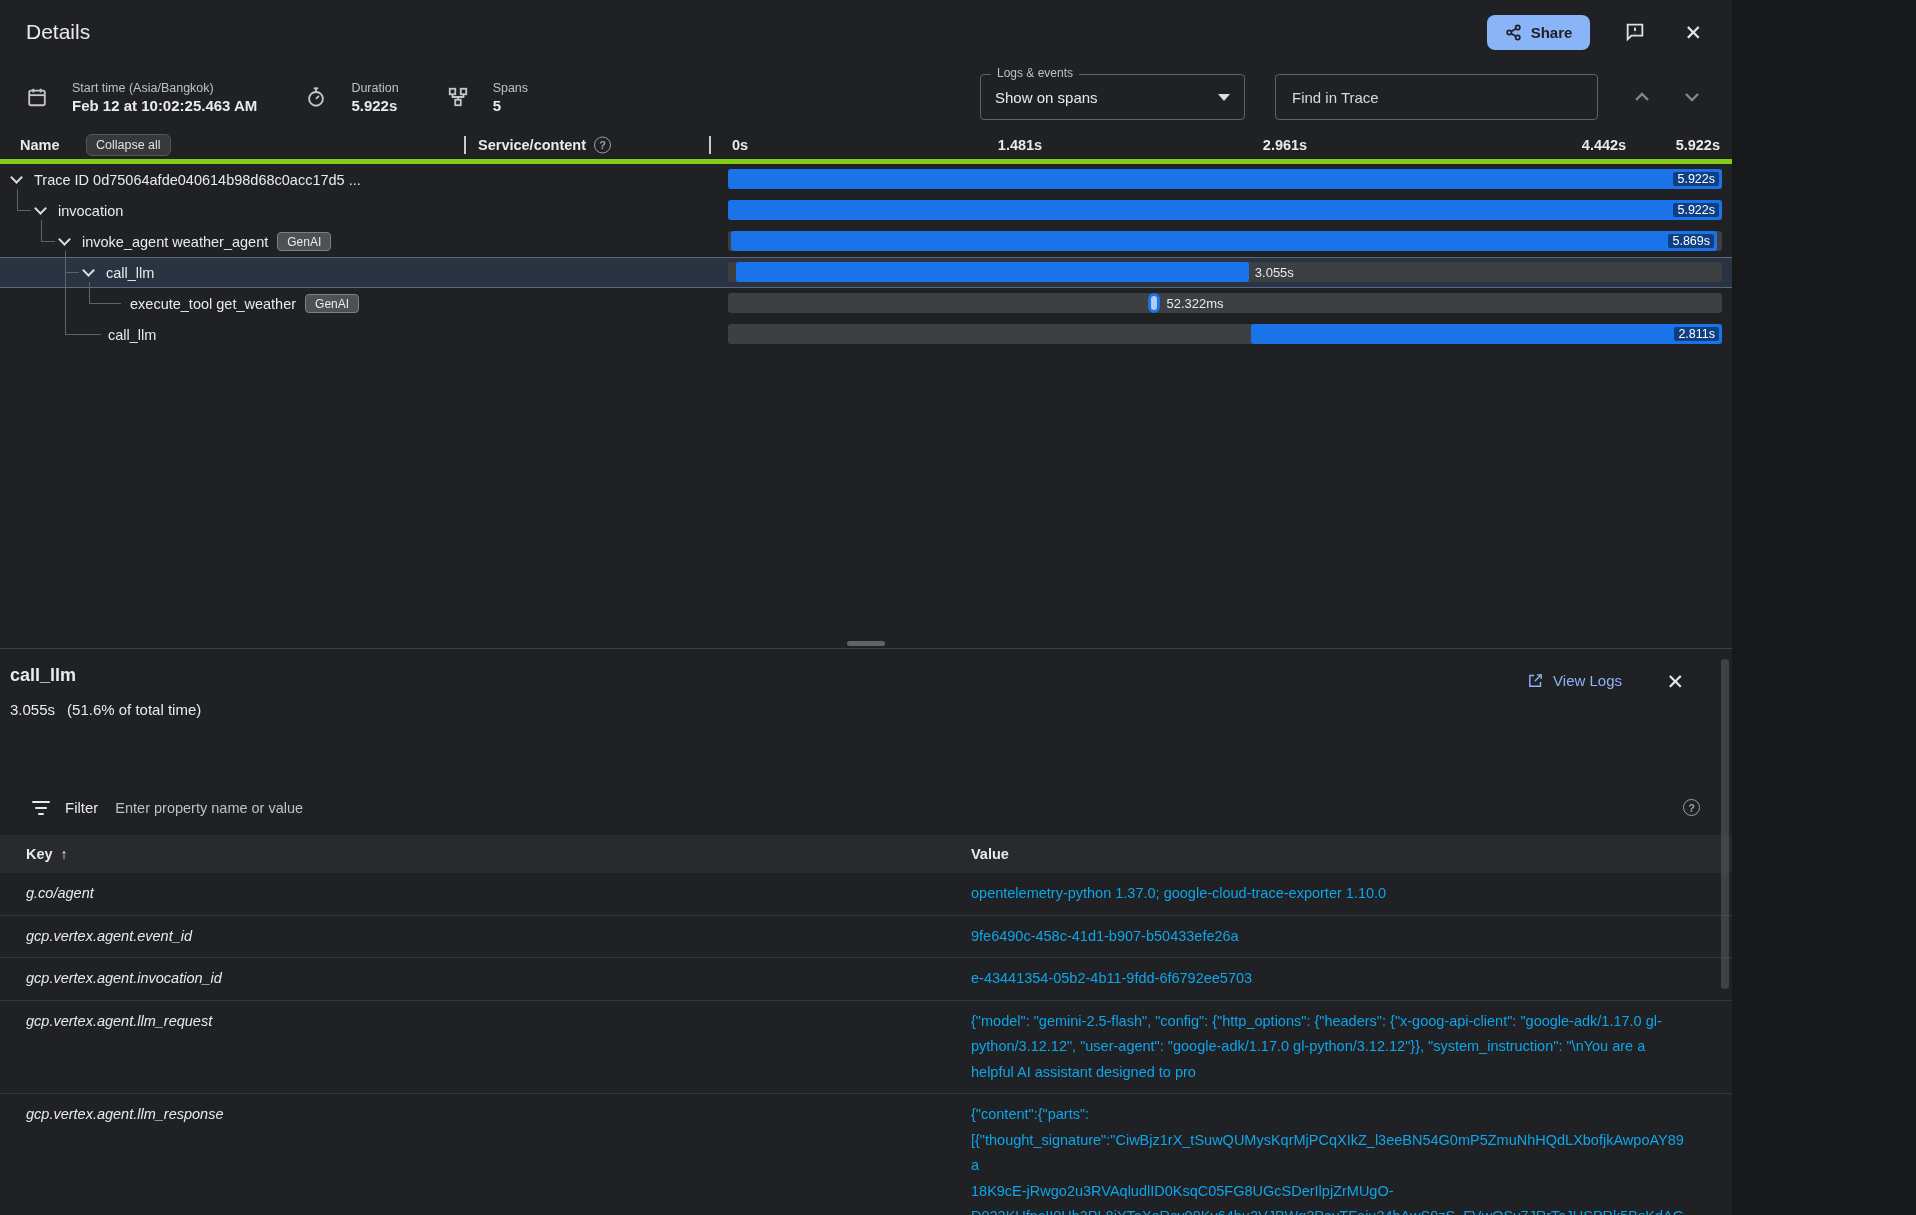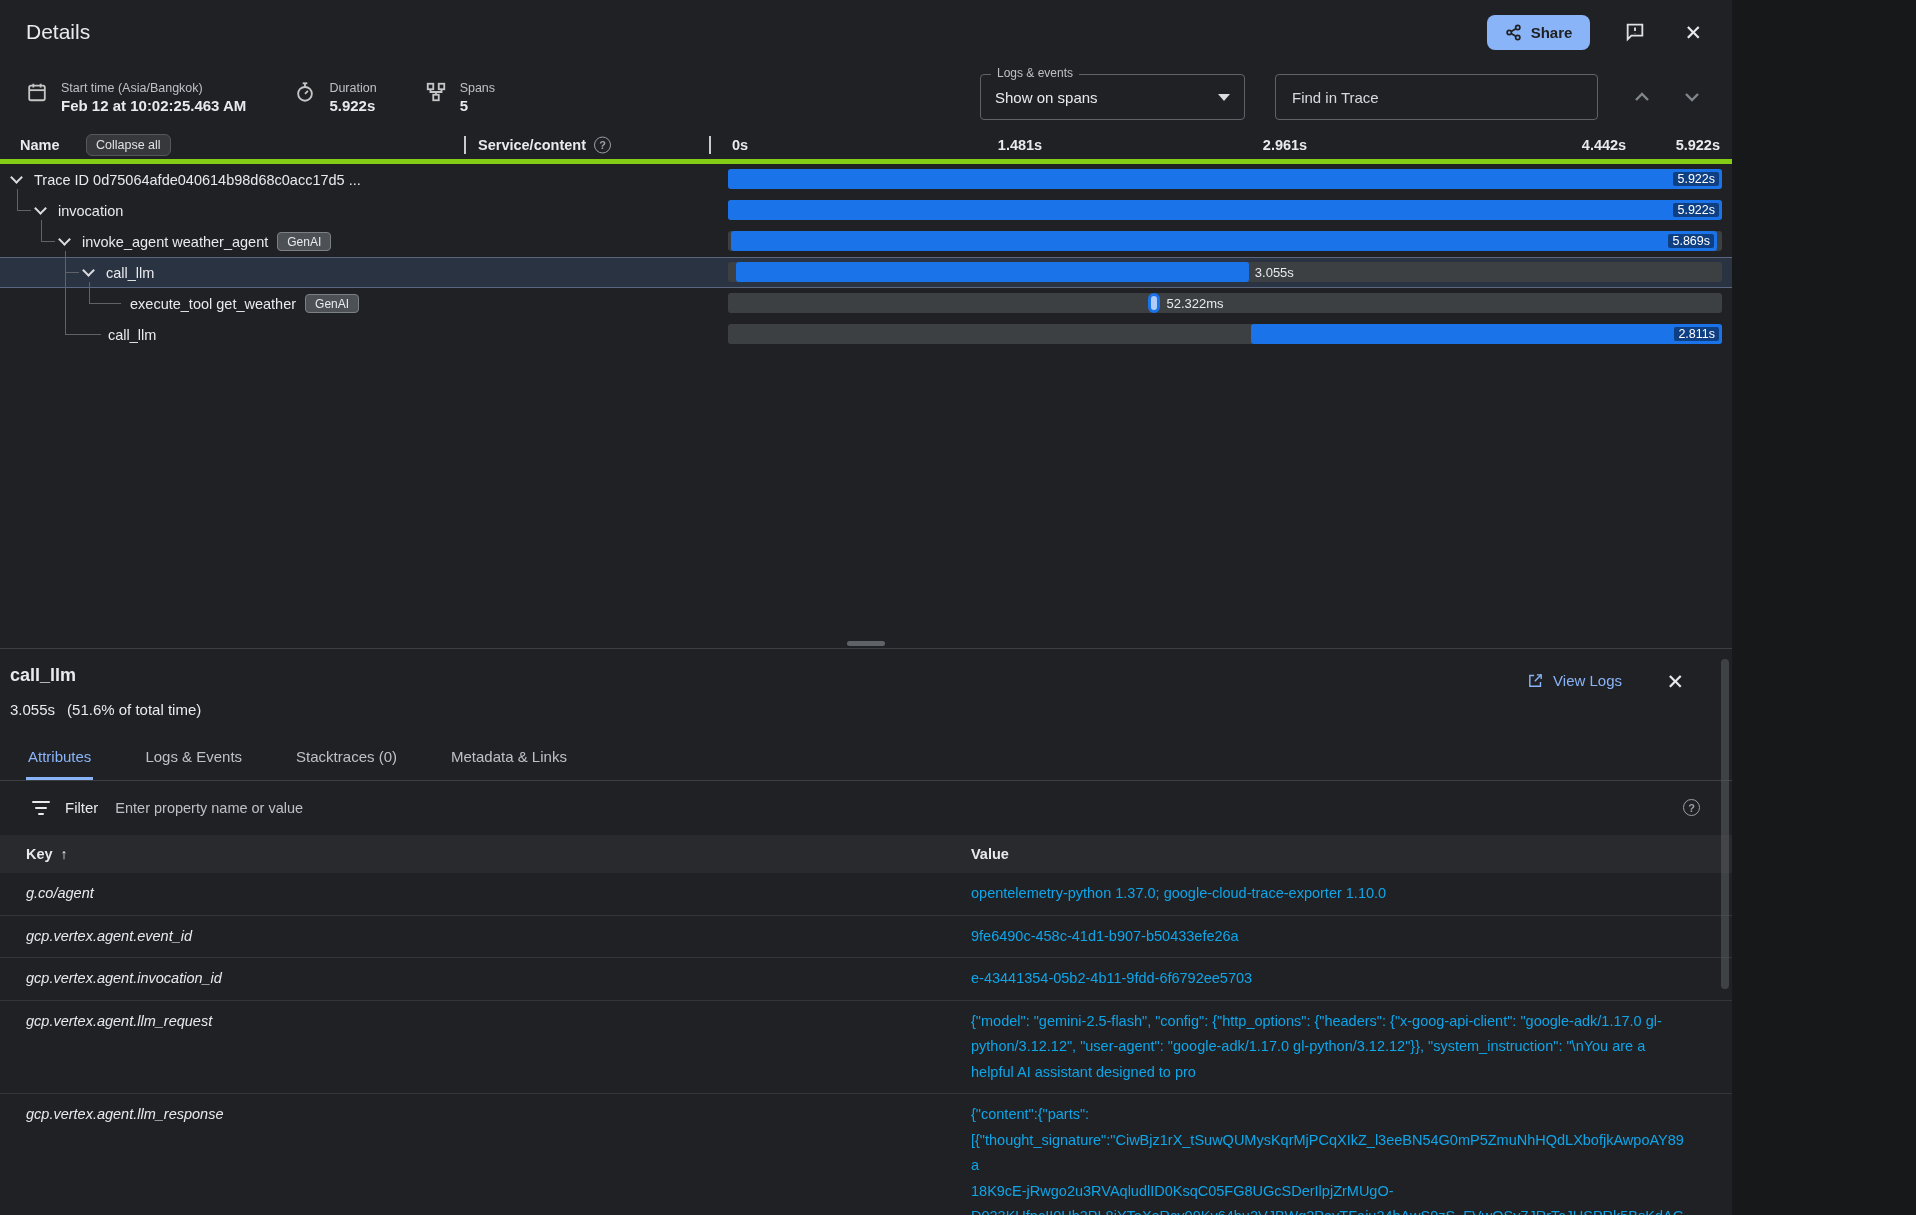--- a/index.html
+++ b/index.html
@@ -10,21 +10,21 @@
   
   .app-header { position:absolute; top:0; left:0; right:0; height:64px; display:flex; align-items:center; padding:0 26px; }
   .app-title { font-size:21px; font-weight:400; color:#e8eaed; }
   .header-right { margin-left:auto; display:flex; align-items:center; gap:30px; }
   .share-btn { display:flex; align-items:center; gap:9px; background:#8ab4f8; color:#202124; border:none; border-radius:8px; padding:9px 18px; font-size:15px; font-weight:700; cursor:pointer; font-family:inherit; }
   .icon-btn { background:none; border:none; color:#dfe1e5; cursor:pointer; padding:4px; display:flex; align-items:center; }
   .close-x { font-size:21px; color:#e8eaed; line-height:1; }
 
   
   .toolbar { position:absolute; top:64px; left:0; right:0; height:66px; display:flex; align-items:center; padding:0 26px; }
-  .tb-group { display:flex; gap:13px; margin-right:48px; }
+  .tb-group { display:flex; align-items:center; gap:24px; margin-right:48px; }
   .tb-icon { color:#c4c7c5; display:flex; }
   .tb-text { display:flex; flex-direction:column; gap:2px; }
   .tb-label { font-size:12.5px; color:#bdc1c6; }
   .tb-value { font-size:15px; font-weight:700; color:#e8eaed; }
   .toolbar-right { margin-left:auto; display:flex; align-items:center; gap:30px; }
   .select-field { position:relative; width:265px; height:46px; border:1px solid #5f6368; border-radius:4px; display:flex; align-items:center; padding:0 14px; cursor:pointer; }
   .select-float-label { position:absolute; top:-9px; left:10px; background:#202124; padding:0 6px; font-size:12px; color:#bdc1c6; }
   .select-value { font-size:15px; color:#e8eaed; }
   .select-caret { margin-left:auto; width:0; height:0; border-left:6px solid transparent; border-right:6px solid transparent; border-top:7px solid #dadce0; }
   .search-field { width:323px; height:46px; border:1px solid #5f6368; border-radius:4px; background:transparent; color:#e8eaed; font-size:15px; padding:0 16px; font-family:inherit; }
@@ -299,26 +299,20 @@
             <path d="M20 4l-9 9"></path>
             <path d="M10 5H4v15h15v-6"></path>
         </svg>
       </span>
       <span>View Logs</span>
     </button>
     <button class="icon-btn detail-close">
       <span class="close-x">✕</span>
     </button>
 
-    <div class="tabs">
-      <button class="tab active">Attributes</button>
-      <button class="tab">Logs &amp; Events</button>
-      <button class="tab">Stacktraces (0)</button>
-      <button class="tab">Metadata &amp; Links</button>
-    </div>
 
     <div class="filter-row">
       <span class="filter-icon">
           <i></i>
           <i></i>
           <i></i>
         </span>
       <span class="filter-label">Filter</span>
       <input class="filter-input" placeholder="Enter property name or value" style="">
       <span class="help-circle filter-help">?</span>

